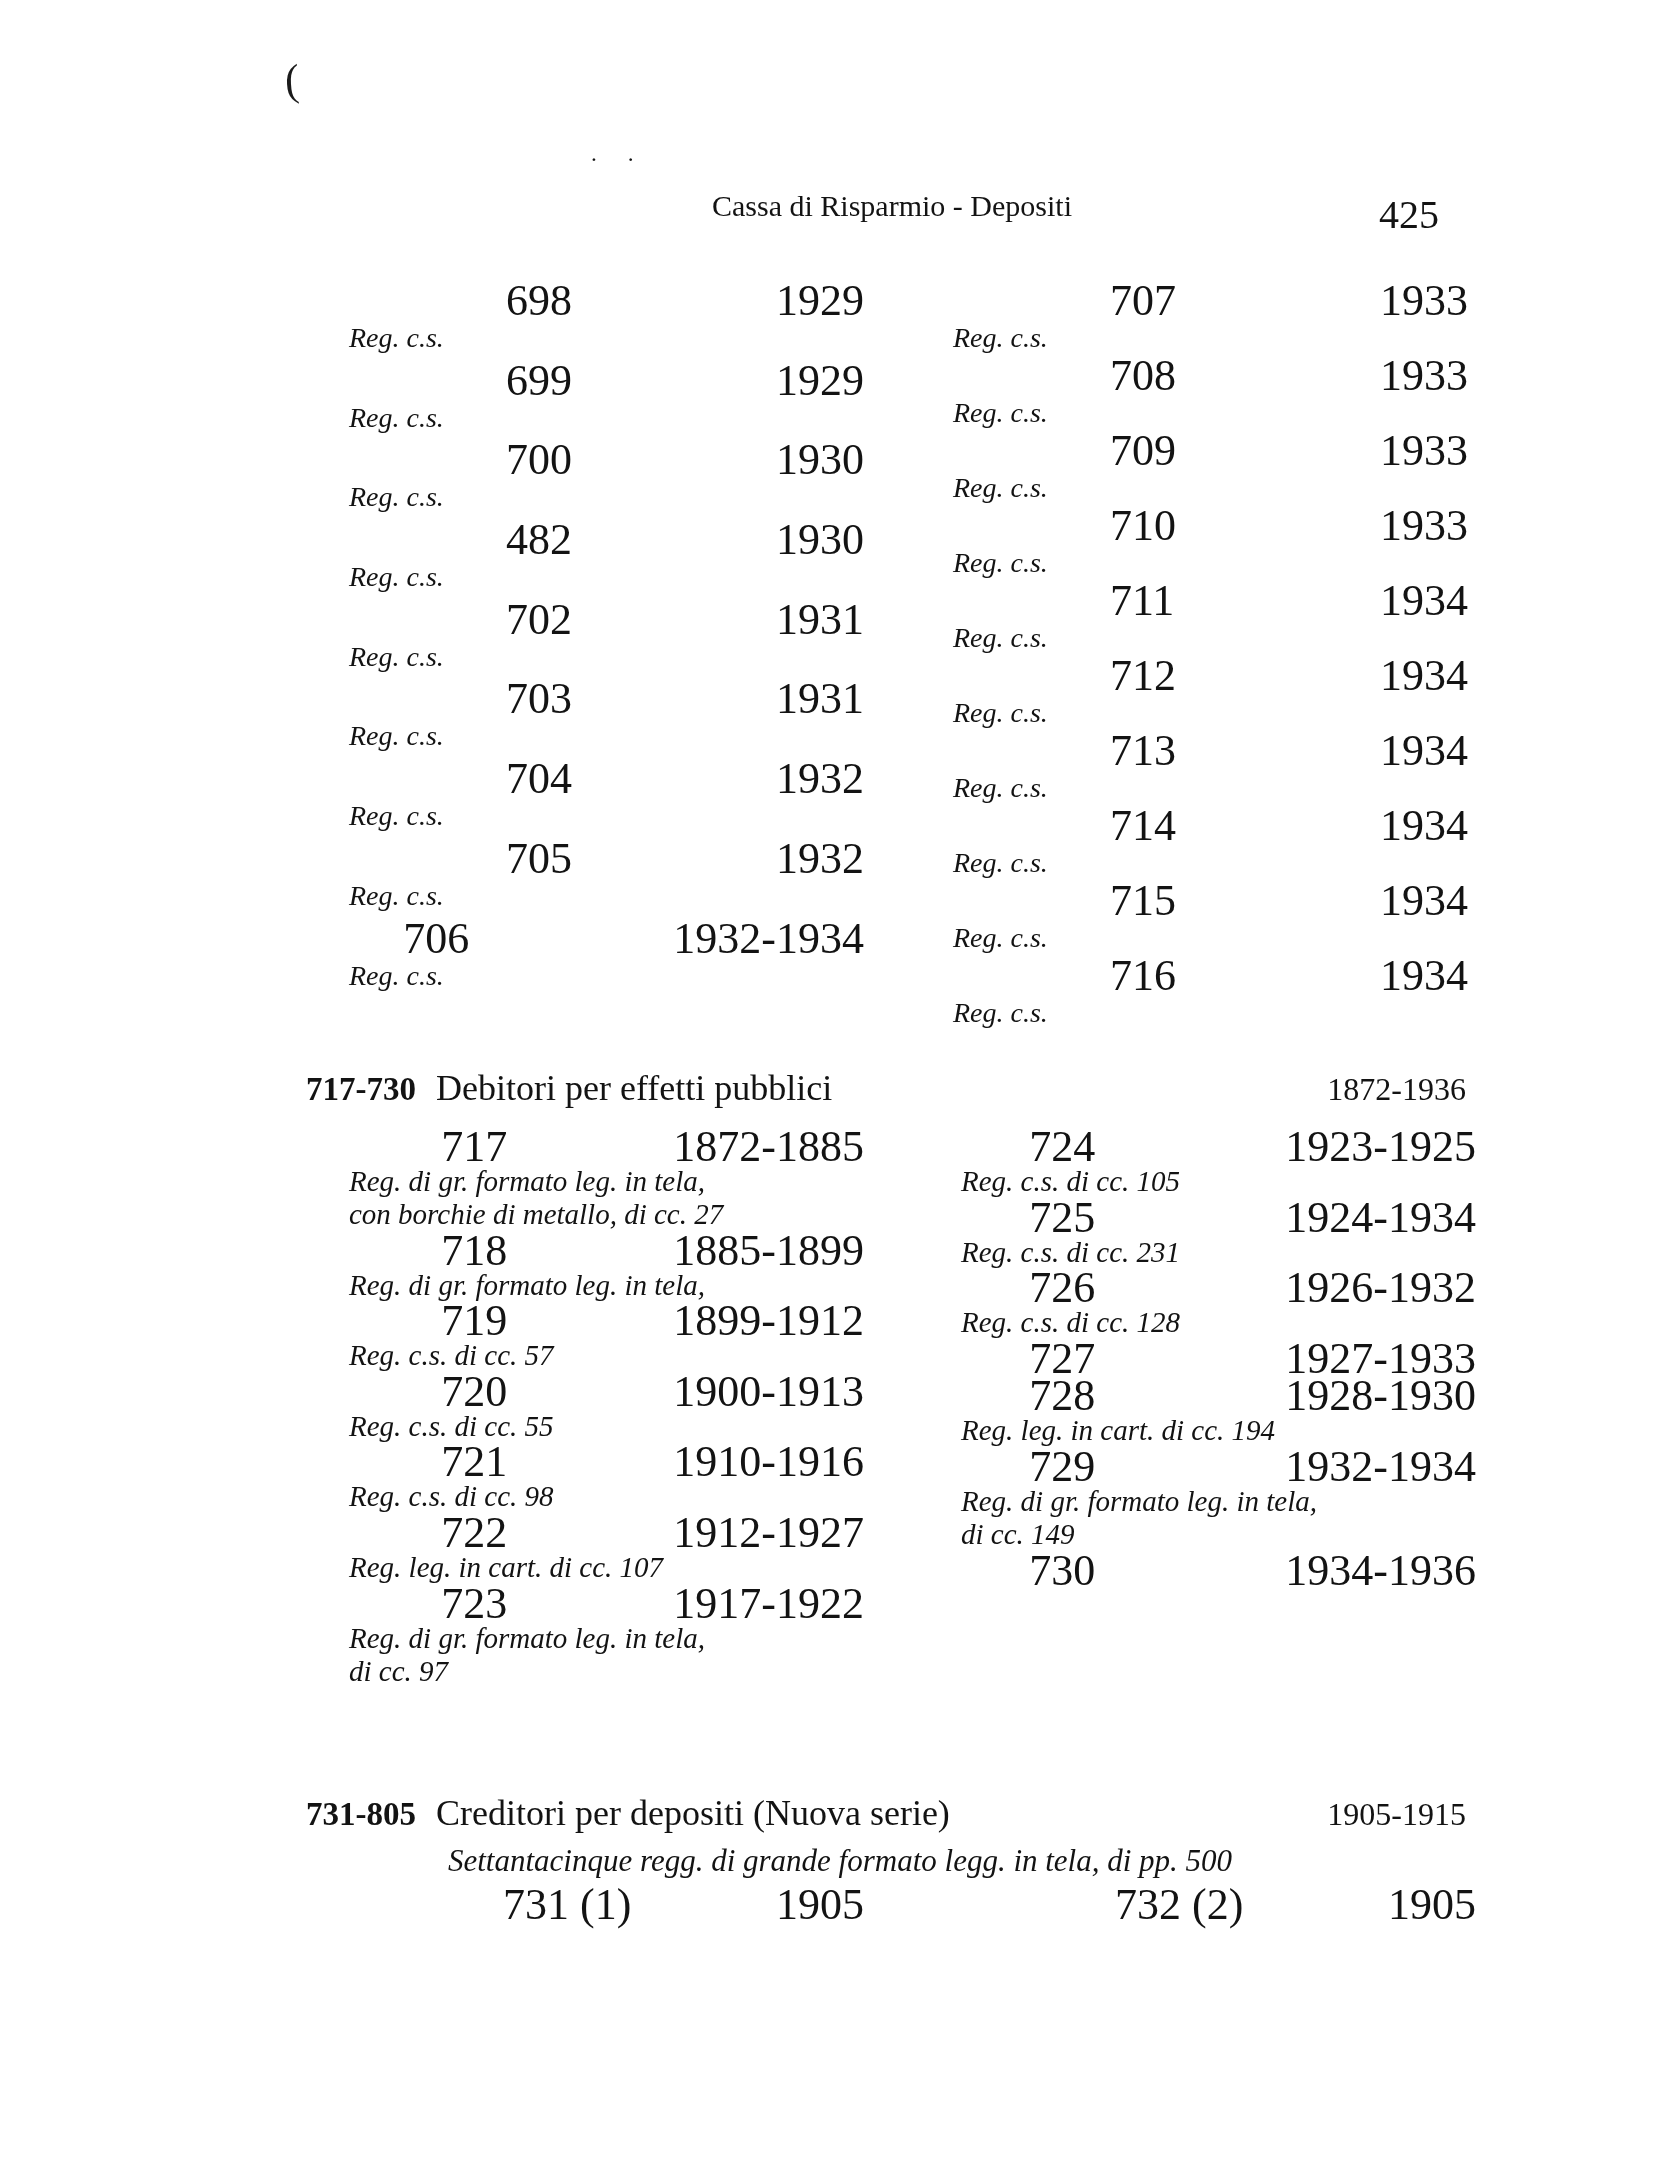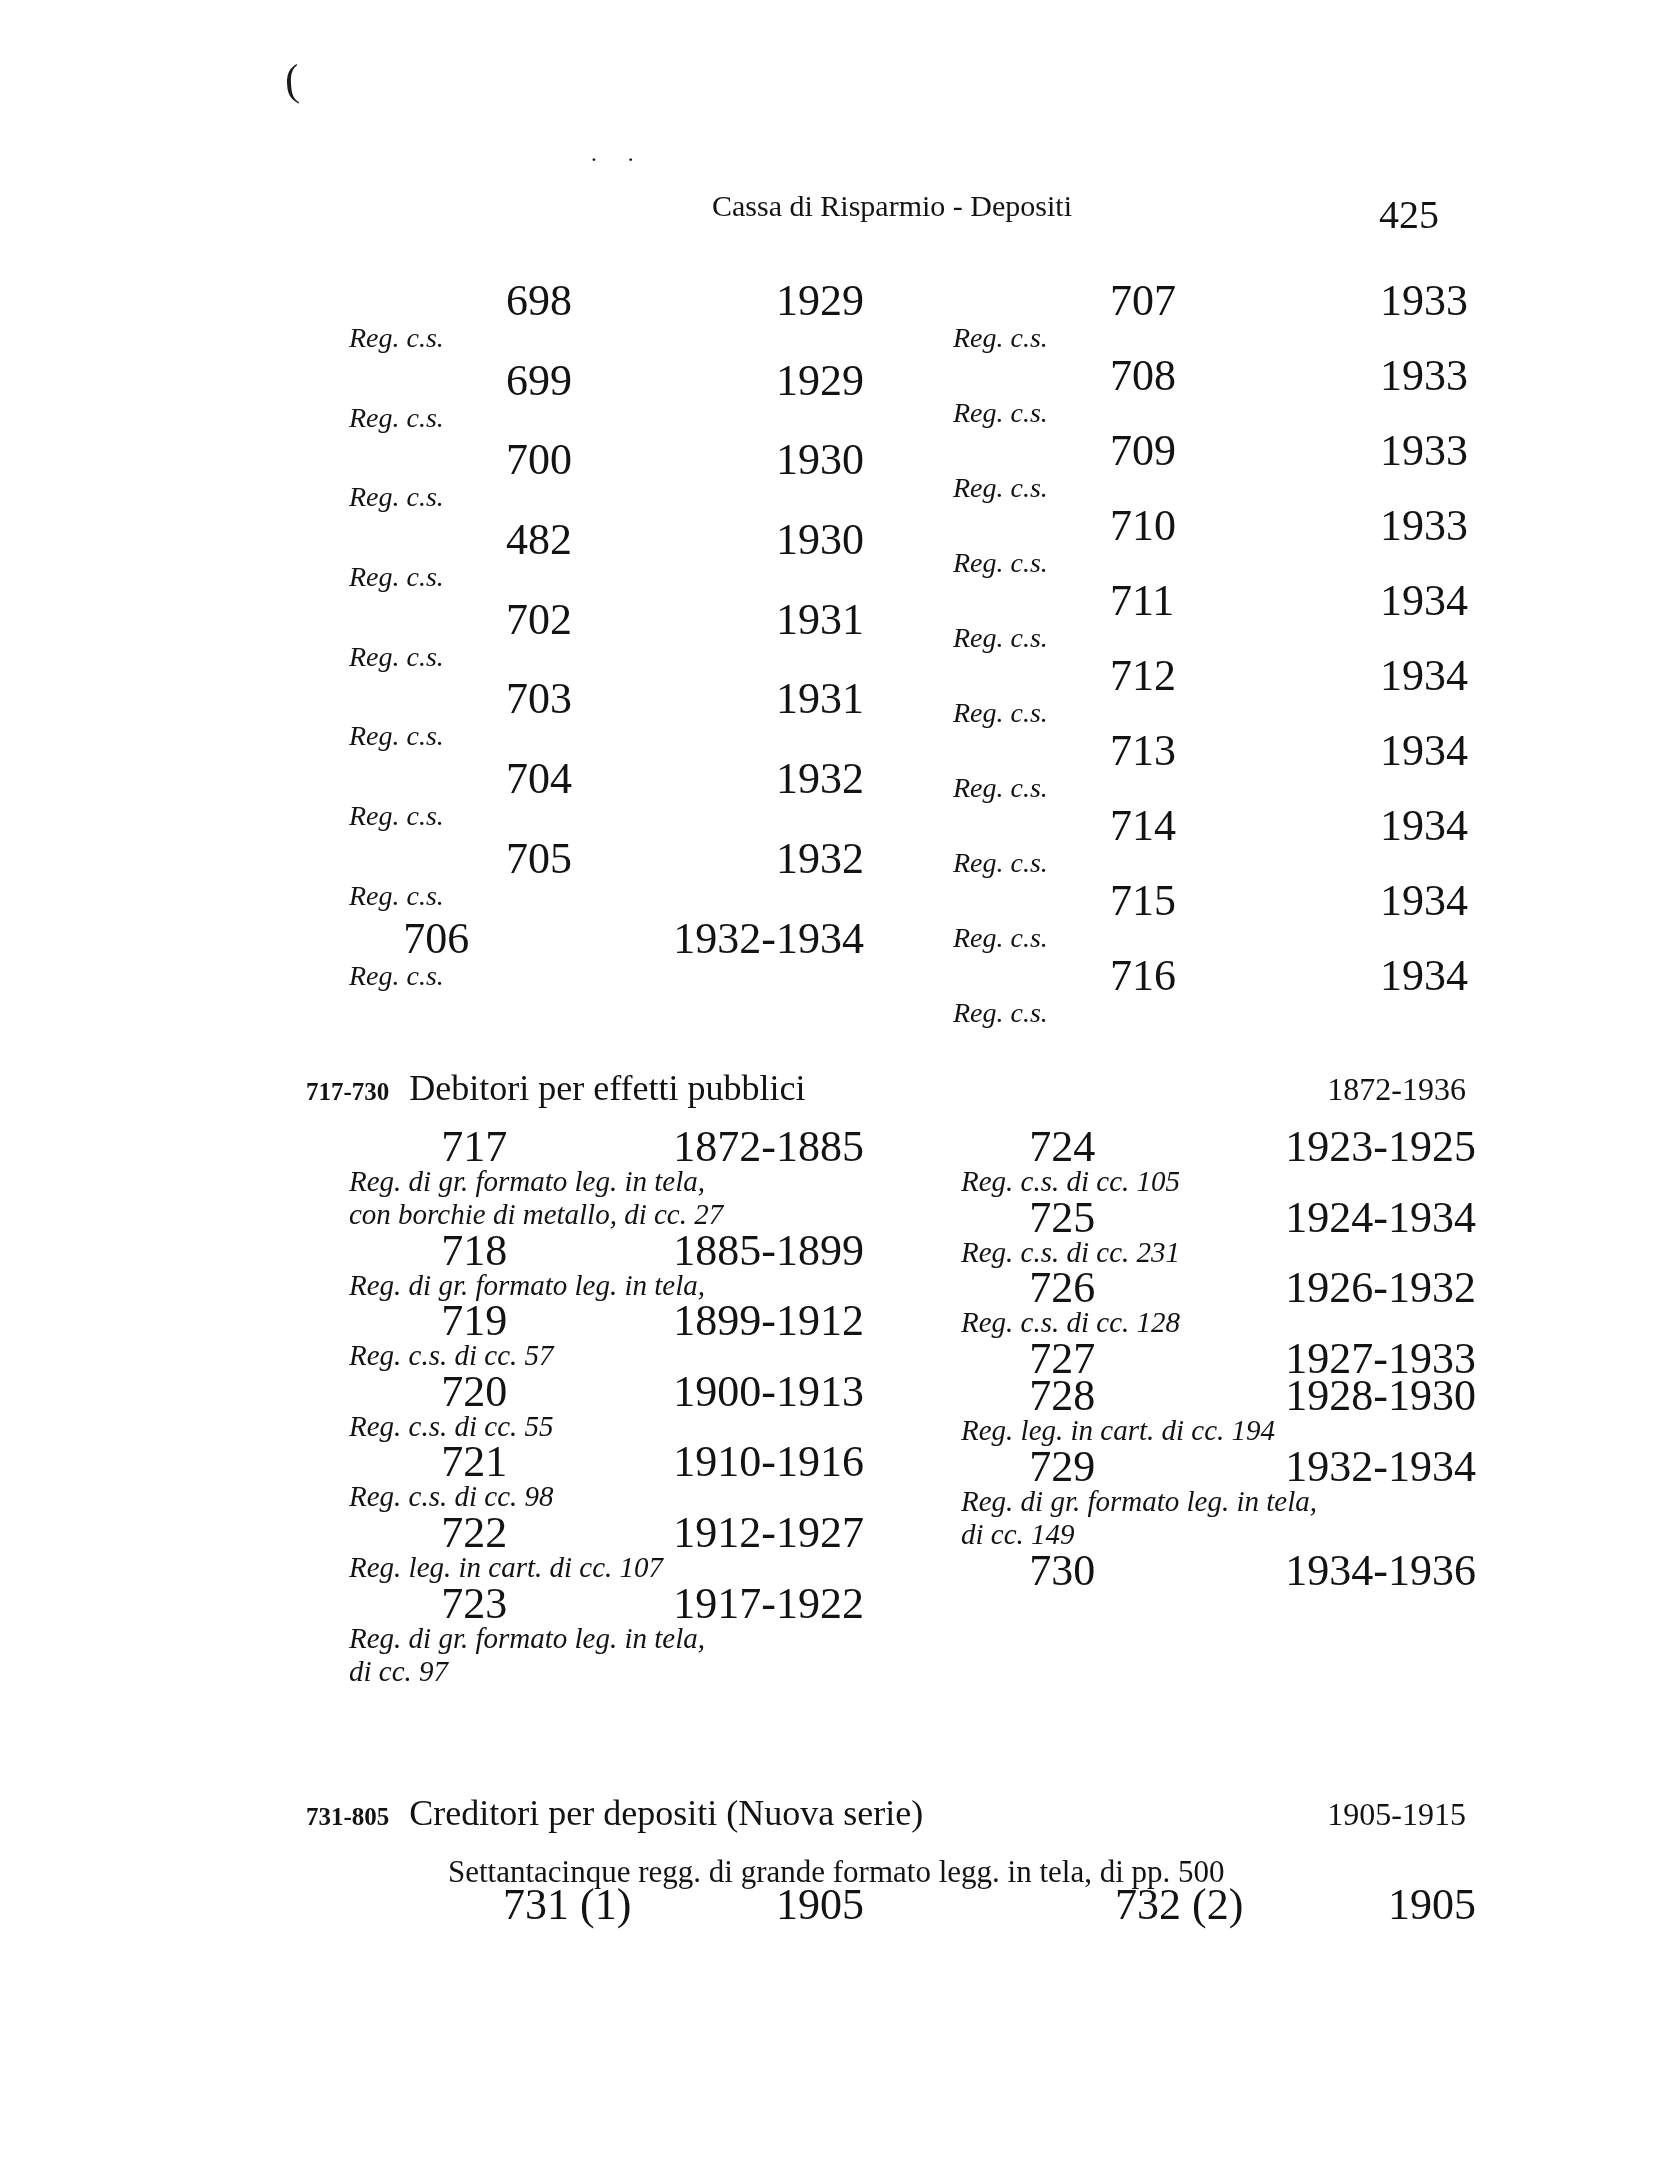--- a/index.html
+++ b/index.html
@@ -100,38 +100,39 @@
   }
   #sec1-head { top: 1068px; }
   #sec2-head { top: 1793px; }
   .section-head-row {
     display: flex;
     align-items: baseline;
     white-space: nowrap;
   }
   .section-range {
     font-weight: bold;
-    font-size: 25px;
+    font-size: 33px;
     line-height: 41px;
   }
   .section-title {
     font-size: 36px;
     line-height: 41px;
     margin-left: 20px;
   }
   .section-years {
     font-size: 32px;
     line-height: 41px;
     margin-left: auto;
   }
   .section-subtitle {
+    font-style: italic;
     font-size: 31px;
     line-height: 37px;
     margin-left: 142px;
-    margin-top: 16px;
+    margin-top: 7px;
     white-space: nowrap;
   }
 </style>
 </head>
 <body>
 
 <div class="page">
 
   <span class="artifact-paren">(</span>
   <span class="artifact-dots">. .</span>

